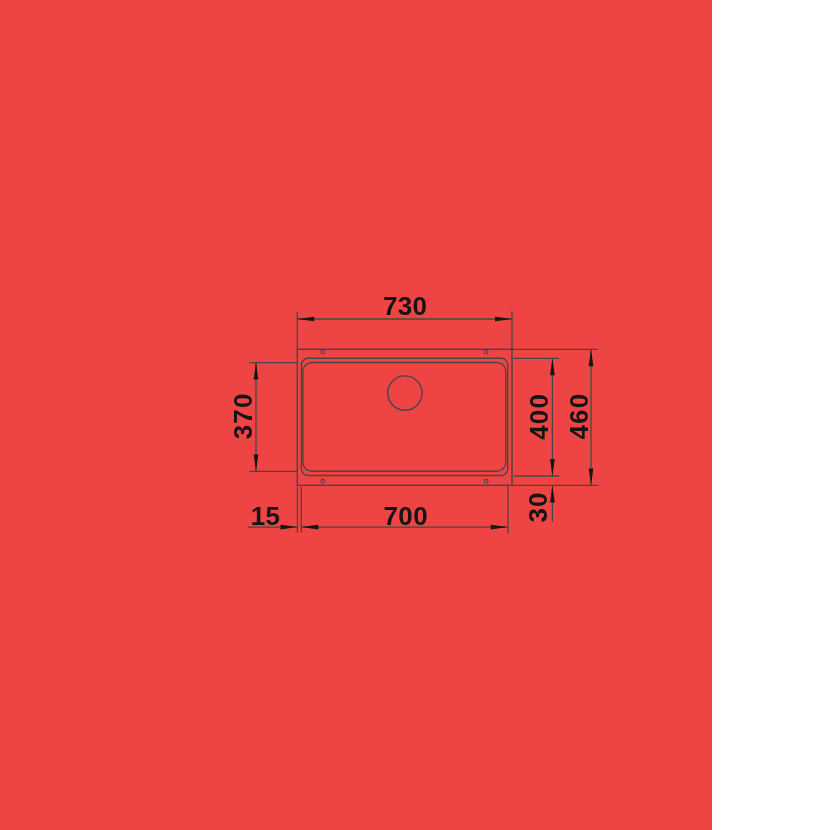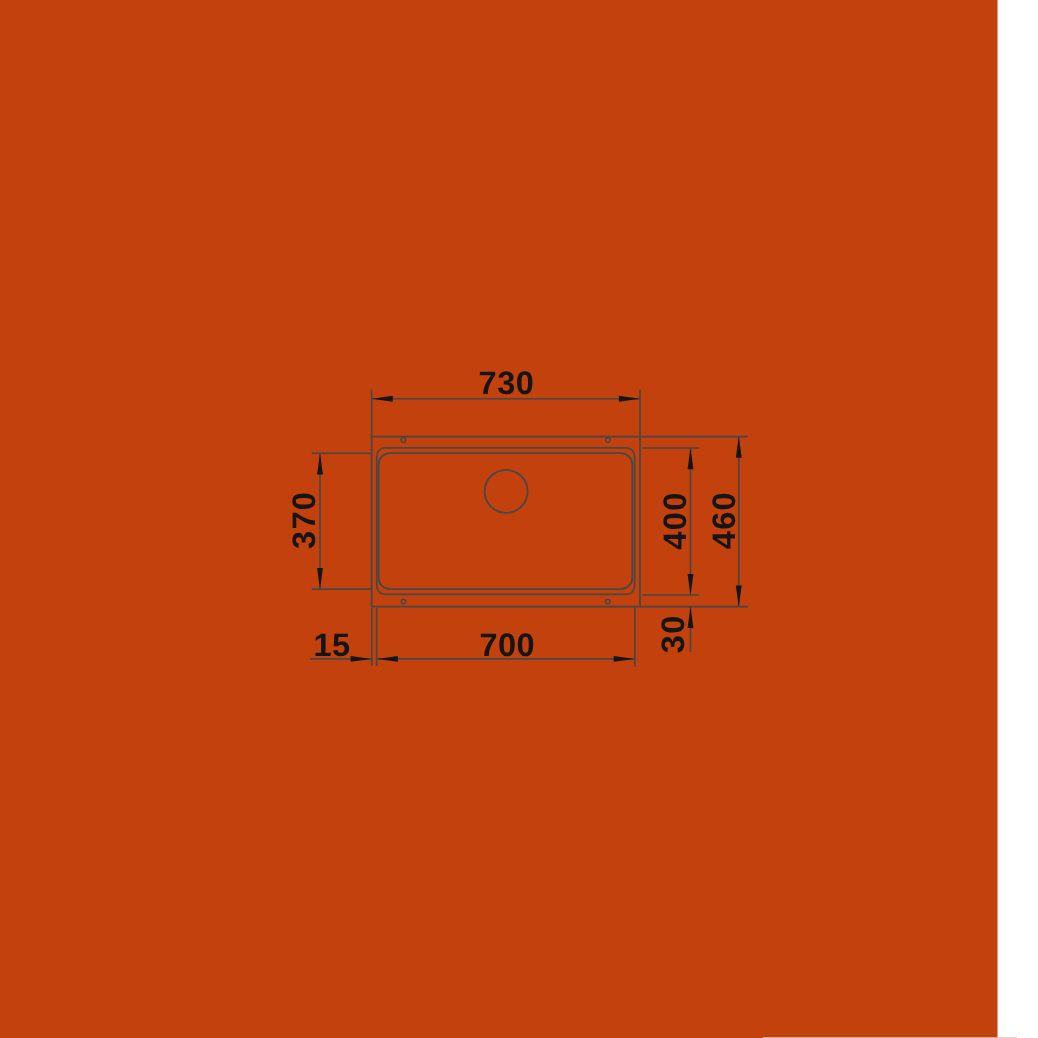--- a/index.html
+++ b/index.html
@@ -1,16 +1,16 @@
 <!DOCTYPE html>
 <html><head>
 <meta charset="utf-8">
 <style>
   html,body{margin:0;padding:0;background:#ffffff;}
-  .wrap{width:798px;height:830px;background:#c2410c;}
+  .wrap{width:712px;height:830px;background:#ef4444;}
   text{font-family:"Liberation Sans",sans-serif;font-weight:bold;font-size:26px;fill:#151515;letter-spacing:0.4px;}
   .rot{letter-spacing:1.1px;}
 </style>
 </head>
 <body>
 <div class="wrap">
 <svg width="830" height="830" viewBox="0 0 830 830" xmlns="http://www.w3.org/2000/svg" style="filter:blur(0.4px);">
   <g fill="none" stroke="#474747" stroke-width="1.4">
 
     <rect x="297.3" y="349.3" width="214.7" height="136.0"></rect>

